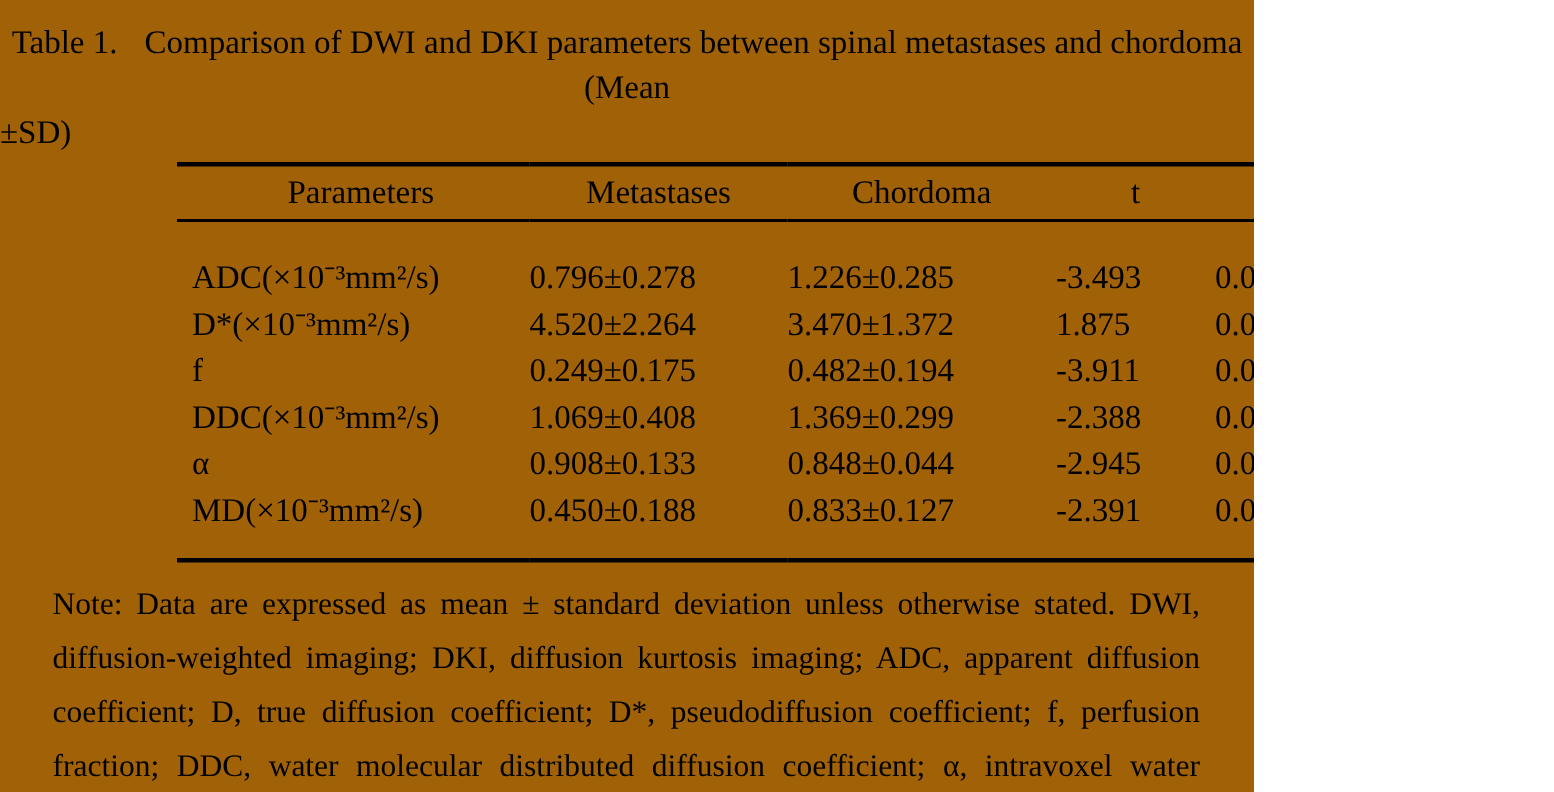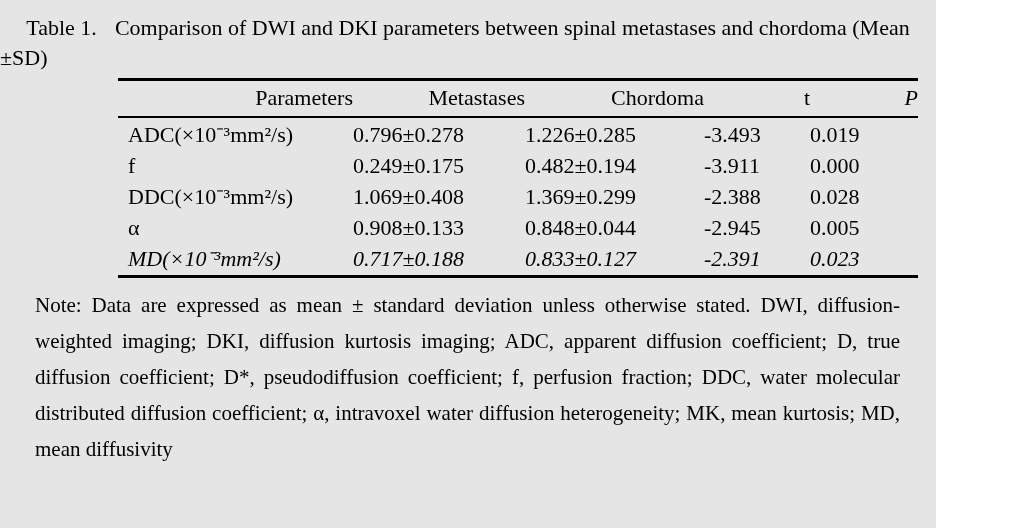--- a/index.html
+++ b/index.html
@@ -4,23 +4,23 @@
 <style>
   html, body {
     margin: 0;
     padding: 0;
     background: #ffffff;
     color: #000000;
     font-family: "Liberation Serif", serif;
   }
   .page {
     position: relative;
-    width: 936px;
+    width: 836px;
     height: 528px;
-    background: #e5e5e5;
+    background: #a16207;
     overflow: hidden;
   }
   .caption {
     margin-top: 13px;
     text-align: center;
     font-size: 22px;
     line-height: 30px;
   }
   .caption .cap-label {
     display: inline-block;
@@ -39,38 +39,38 @@
     border-top: 3px solid #000;
     border-bottom: 3px solid #000;
   }
   table.datatable col.c0 { width: 235px; }
   table.datatable col.c1 { width: 172px; }
   table.datatable col.c2 { width: 179px; }
   table.datatable col.c3 { width: 106px; }
   table.datatable col.c4 { width: 108px; }
   table.datatable th {
     font-weight: normal;
-    text-align: right;
+    text-align: center;
     border-bottom: 2px solid #000;
     padding: 4px 0 6px 0;
     line-height: 25px;
     white-space: nowrap;
   }
   table.datatable th.italic { font-style: italic; }
   table.datatable td {
     padding: 0;
     line-height: 31px;
     text-align: left;
     white-space: nowrap;
     overflow: hidden;
   }
   table.datatable th:first-child,
   table.datatable td:first-child { padding-left: 10px; }
-  table.datatable tbody tr:first-child td { padding-top: 1px; margin-top: 44px; }
-  table.datatable tbody tr:last-child td { padding-bottom: 1px; font-style: italic; }
+  table.datatable tbody tr:first-child td { padding-top: 21px; margin-top: 44px; }
+  table.datatable tbody tr:last-child td { padding-bottom: 17px; }
   .note {
     margin: 9px 36px 0 35px;
     font-size: 21px;
     line-height: 36px;
     text-align: justify;
     text-align-last: left;
   }
 </style>
 </head>
 <body>
@@ -101,20 +101,27 @@
     </thead>
     <tbody>
       <tr>
         <td>ADC(×10⁻³mm²/s)</td>
         <td>0.796±0.278</td>
         <td>1.226±0.285</td>
         <td>-3.493</td>
         <td>0.019</td>
       </tr>
       <tr>
+        <td>D*(×10⁻³mm²/s)</td>
+        <td>4.520±2.264</td>
+        <td>3.470±1.372</td>
+        <td>1.875</td>
+        <td>0.069</td>
+      </tr>
+      <tr>
         <td>f</td>
         <td>0.249±0.175</td>
         <td>0.482±0.194</td>
         <td>-3.911</td>
         <td>0.000</td>
       </tr>
       <tr>
         <td>DDC(×10⁻³mm²/s)</td>
         <td>1.069±0.408</td>
         <td>1.369±0.299</td>
@@ -123,21 +130,21 @@
       </tr>
       <tr>
         <td>α</td>
         <td>0.908±0.133</td>
         <td>0.848±0.044</td>
         <td>-2.945</td>
         <td>0.005</td>
       </tr>
       <tr>
         <td>MD(×10⁻³mm²/s)</td>
-        <td>0.717±0.188</td>
+        <td>0.450±0.188</td>
         <td>0.833±0.127</td>
         <td>-2.391</td>
         <td>0.023</td>
       </tr>
     </tbody>
   </table>
 
   <div class="note">Note: Data are expressed as mean ± standard deviation unless otherwise stated. DWI, diffusion-weighted imaging; DKI, diffusion kurtosis imaging; ADC, apparent diffusion coefficient; D, true diffusion coefficient; D*, pseudodiffusion coefficient; f, perfusion fraction; DDC, water molecular distributed diffusion coefficient; α, intravoxel water diffusion heterogeneity; MK, mean kurtosis; MD, mean diffusivity</div>
 
 </div>

